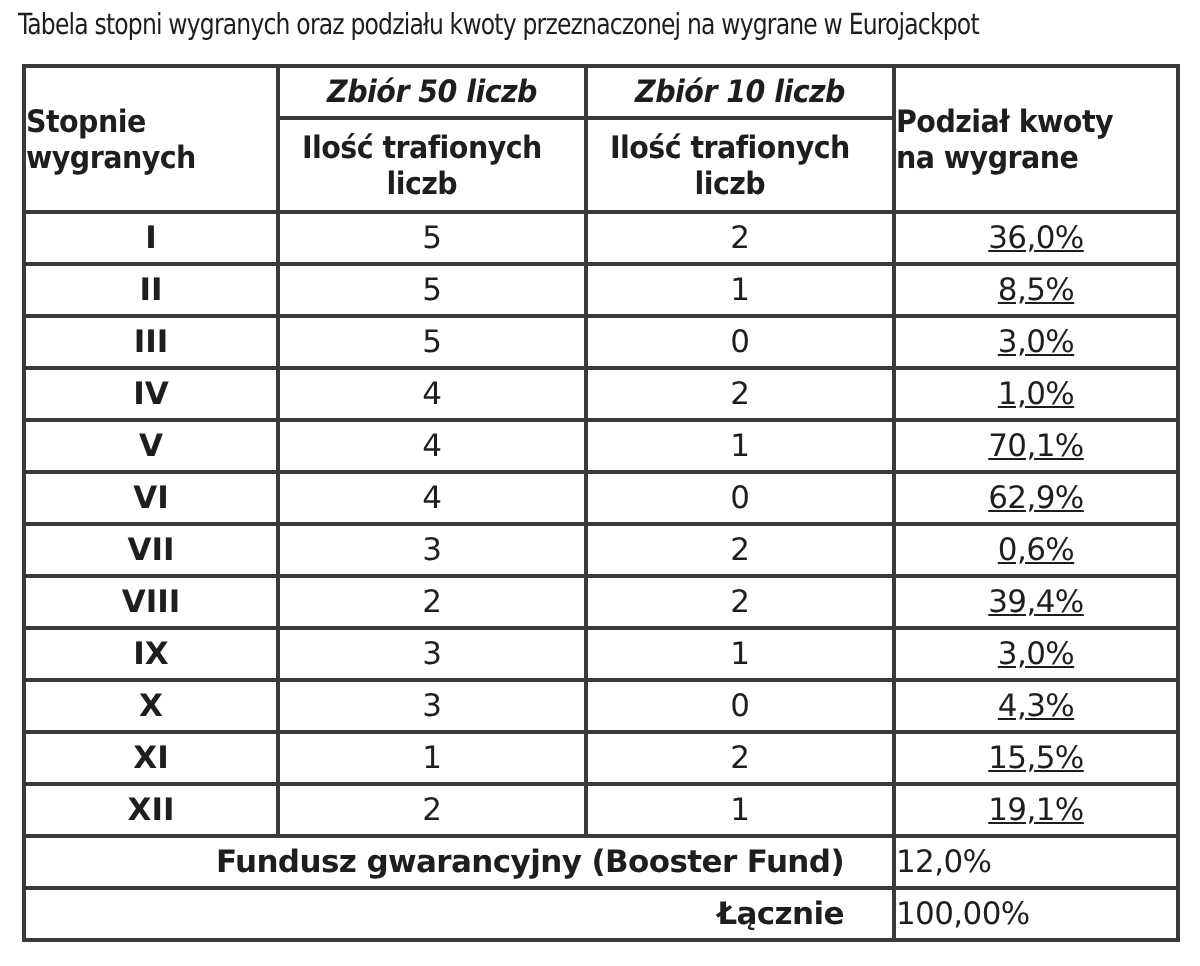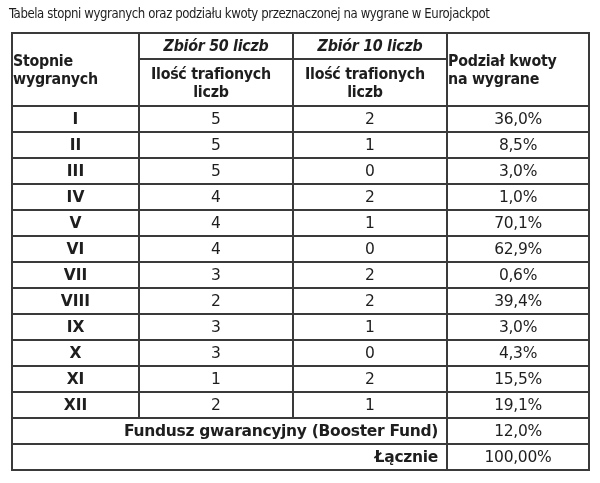--- a/index.html
+++ b/index.html
@@ -68,34 +68,34 @@
     th.left-pad { padding-left: 6px; margin-top: 16px; }
     th.sub { height: 45px; padding-left: 4px; text-align: center; }
     th.rowhead { height: 71px; }
 
     tr.data td {
       height: 24px;
       text-align: center;
       vertical-align: middle;
     }
     tr.data td.stage { font-weight: bold; }
-    tr.data td.pct { letter-spacing: -0.3px; }
+    tr.data td.pct { letter-spacing: -0.3px; text-decoration: underline; }
 
     tr.summary td {
       height: 24px;
       vertical-align: middle;
     }
     tr.summary td.label {
       text-align: right;
       font-weight: bold;
-      padding-right: 8px;
+      padding-right: 24px;
       letter-spacing: -0.3px;
     }
     tr.summary td.pct {
-      text-align: center;
+      text-align: left;
       letter-spacing: -0.3px;
     }
   </style>
 </head>
 <body>
 
 <div class="title">Tabela stopni wygranych oraz podziału kwoty przeznaczonej na wygrane w Eurojackpot</div>
 
 <table class="main">
   <colgroup>

